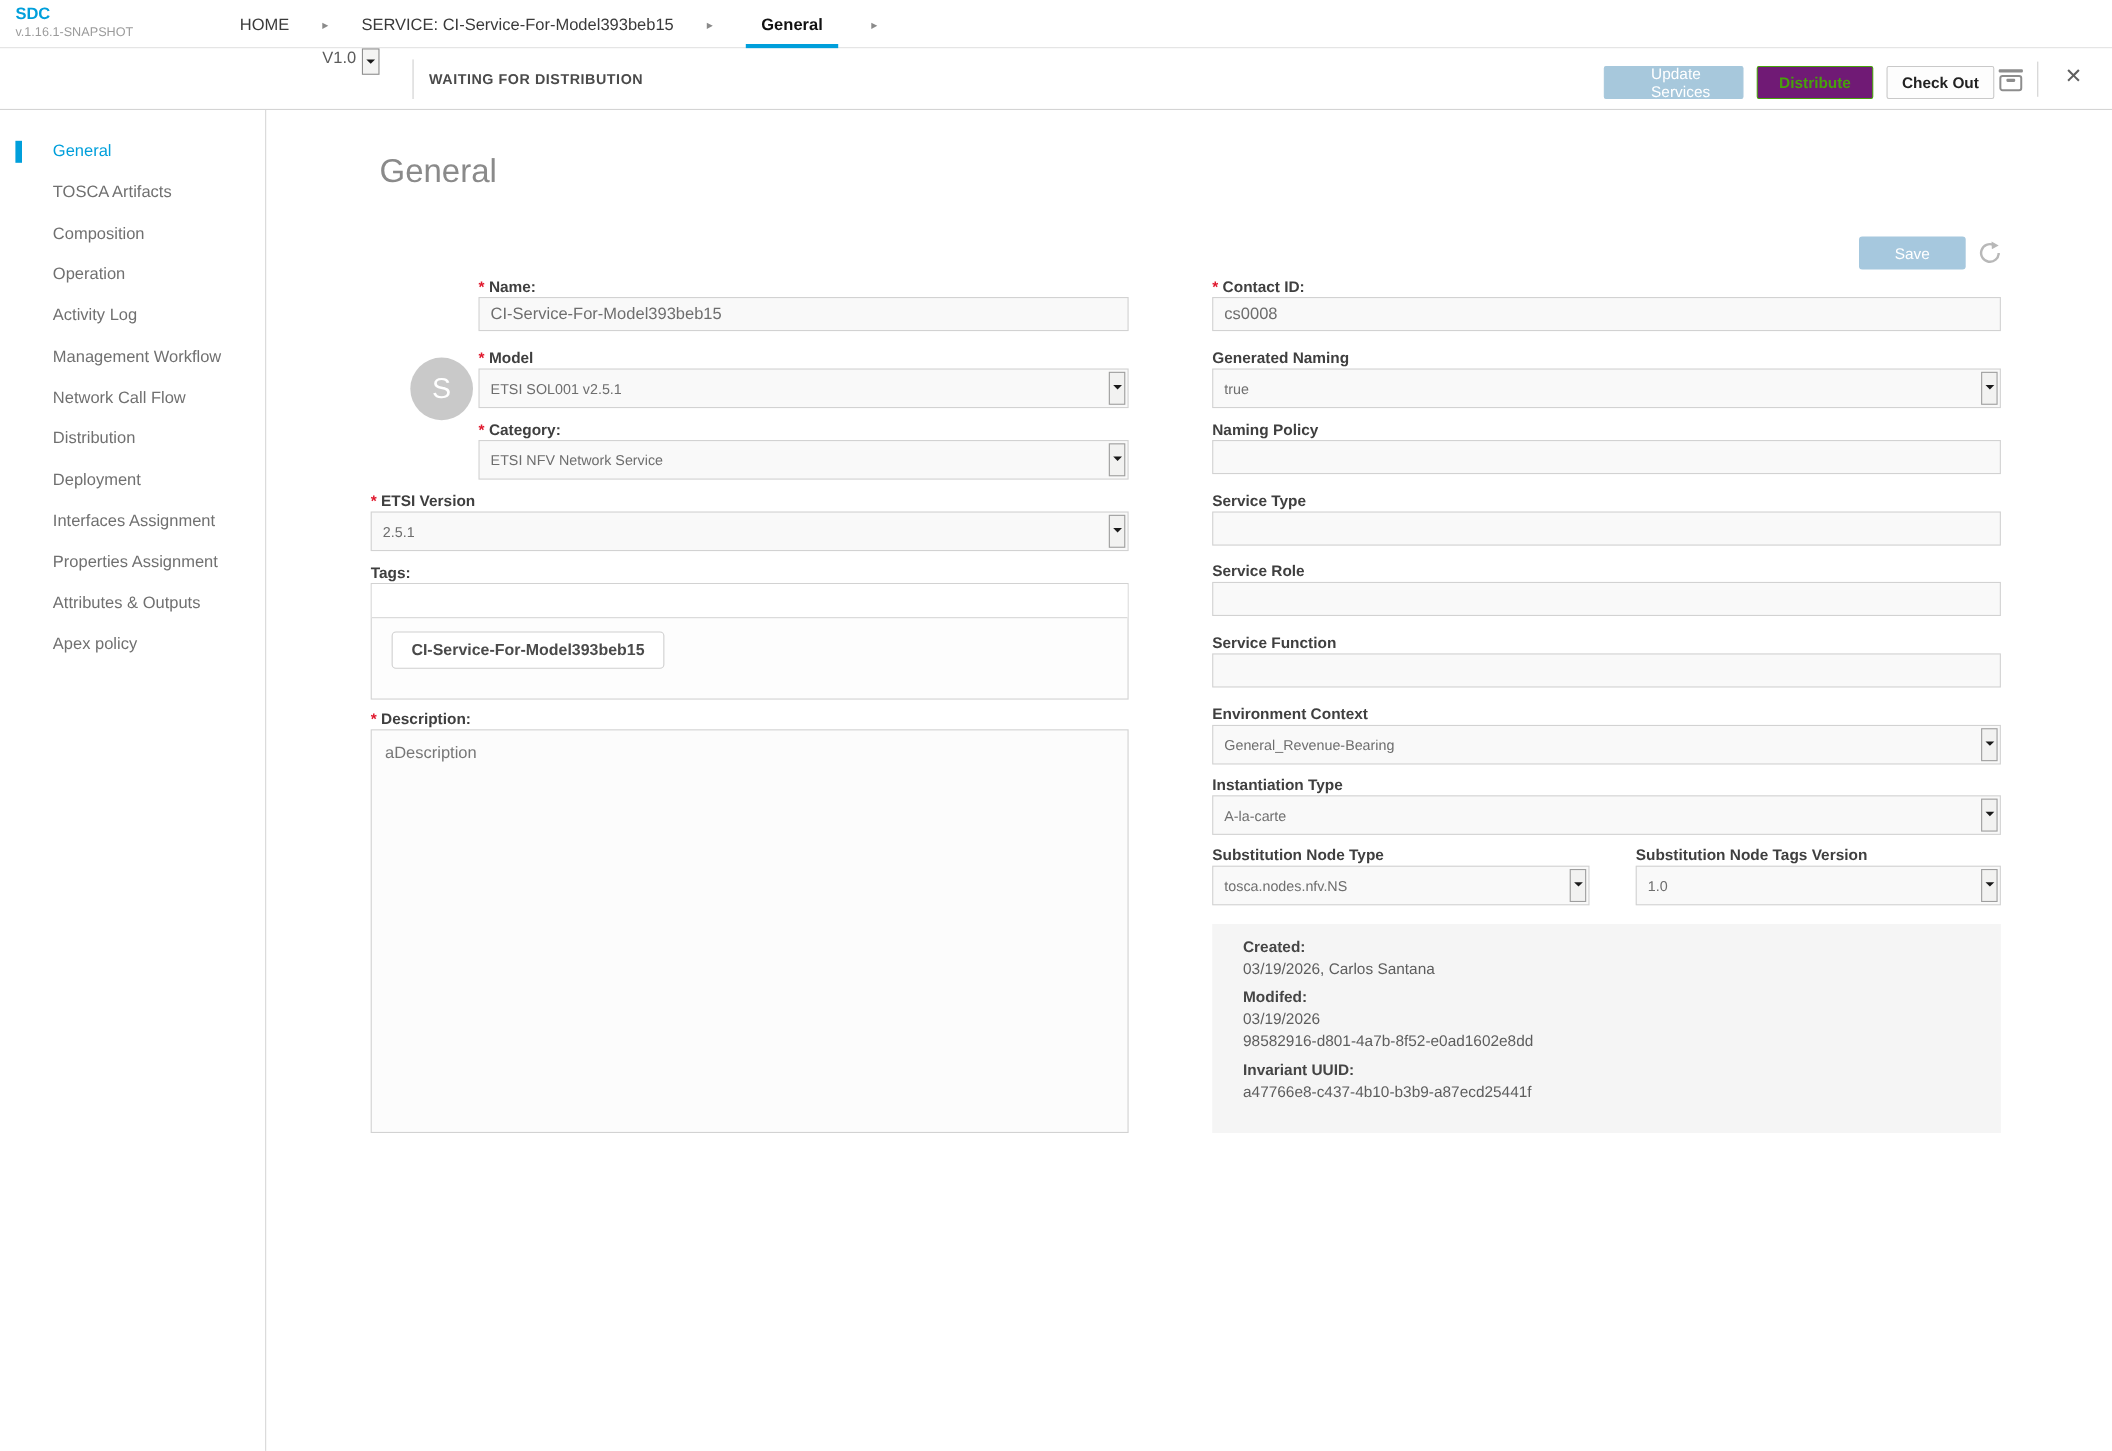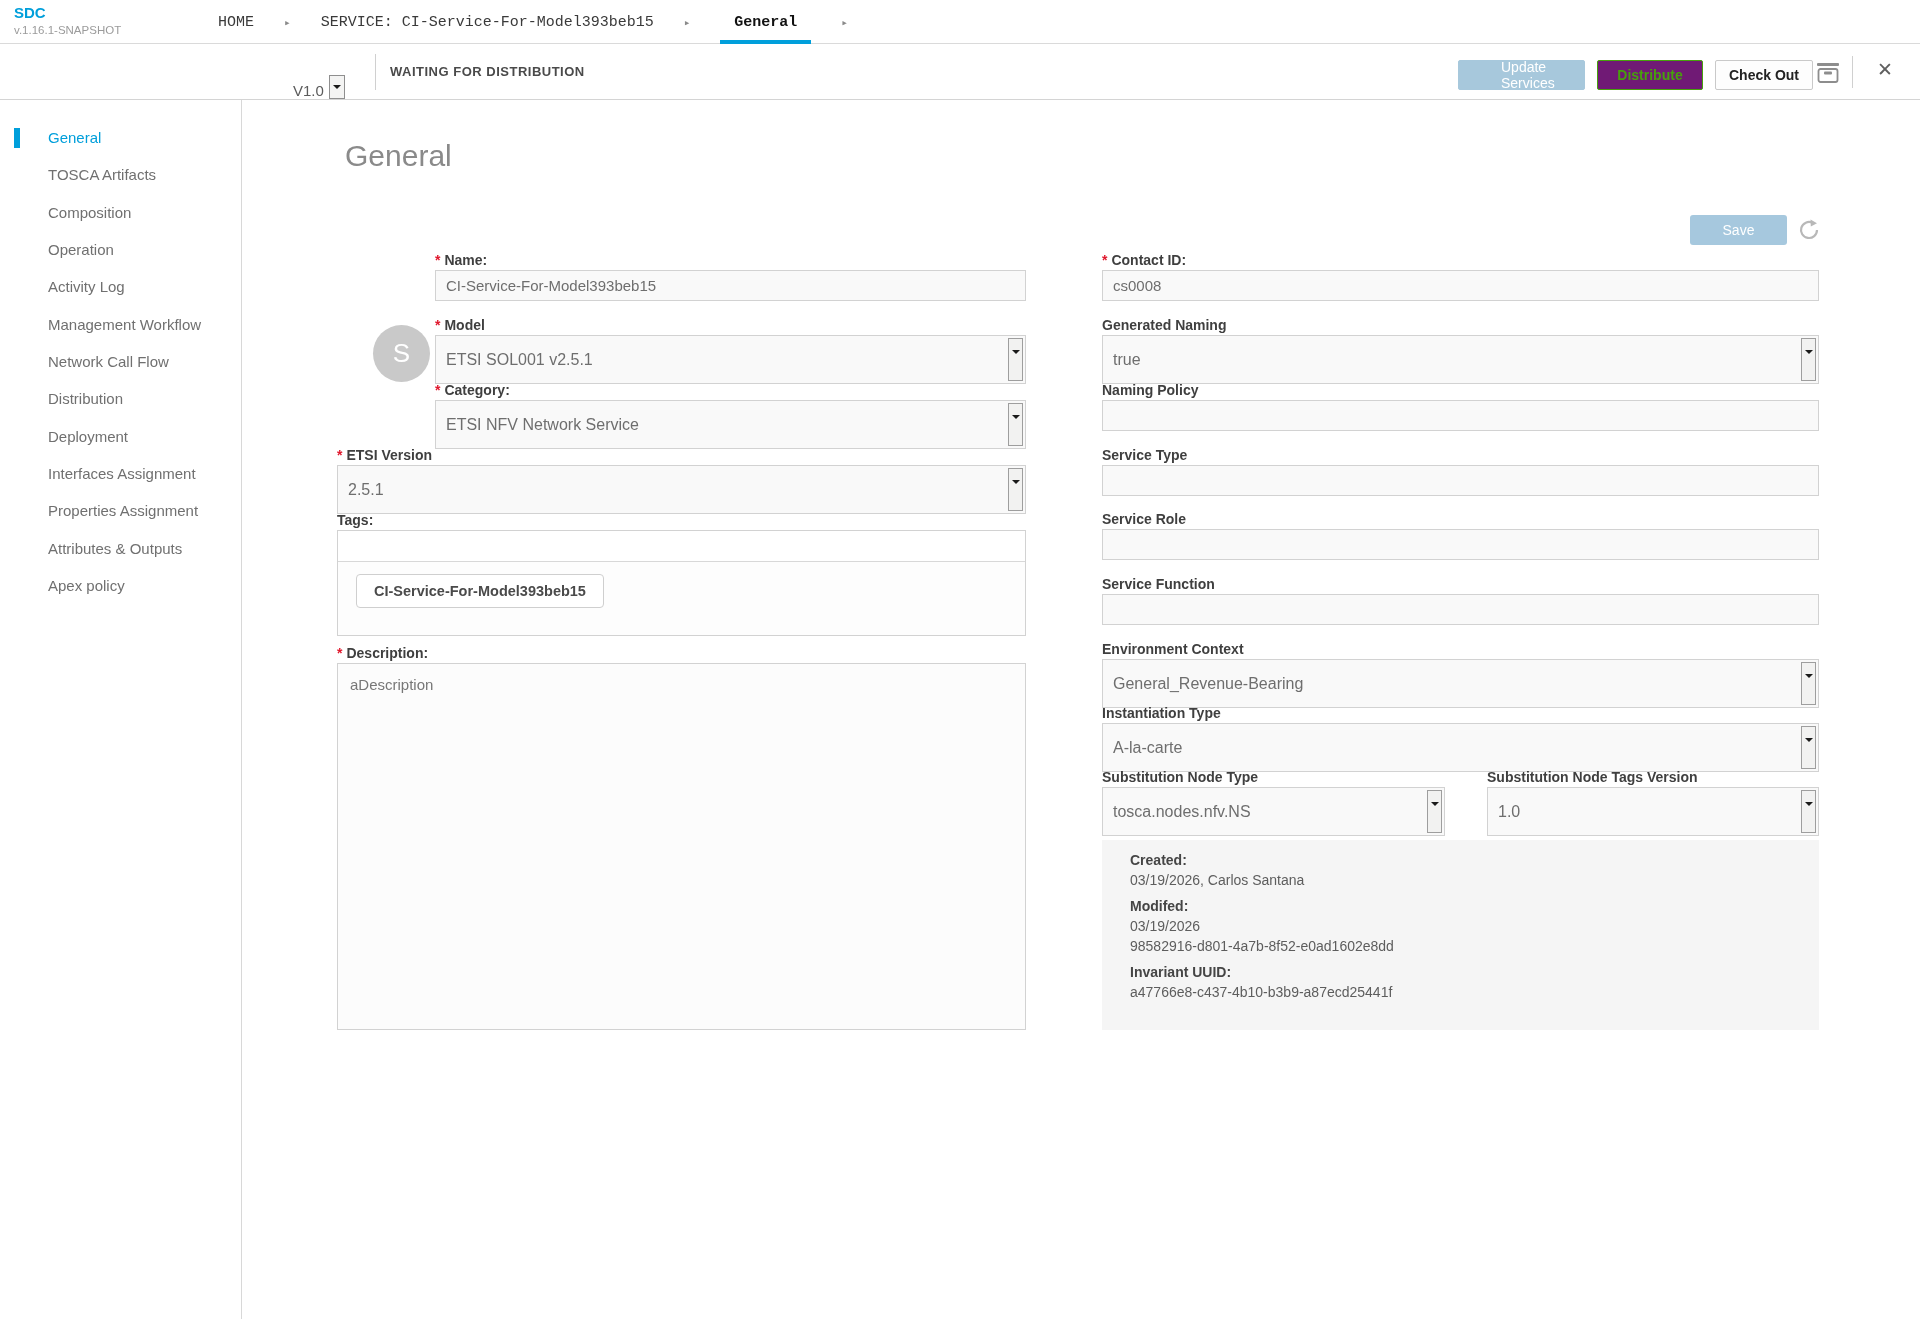--- a/index.html
+++ b/index.html
@@ -5,35 +5,35 @@
   html,body{margin:0;padding:0;background:#fff;}
   #screen{position:relative;width:1920px;height:1319px;background:#fff;overflow:hidden;
           font-family:"Liberation Sans","DejaVu Sans",sans-serif;color:#444;}
 
   
   .topbar{position:absolute;left:0;top:0;width:1920px;height:44px;background:#fff;
           border-bottom:1px solid #dadada;box-sizing:border-box;}
   .logo-block{position:absolute;left:14px;top:5px;line-height:1.1;}
   .logo{font-size:15px;font-weight:bold;color:#009fdb;}
   .logo-version{font-size:11.5px;color:#9b9b9b;margin-top:2px;}
-  .crumbs{position:absolute;left:218px;top:0;height:44px;display:flex;align-items:center;gap:30px;font-family:Liberation Mono, monospace;}
+  .crumbs{position:absolute;left:218px;top:0;height:44px;display:flex;align-items:center;gap:30px;}
   .crumb{font-size:15px;color:#3a3a3a;white-space:nowrap;cursor:pointer;}
   .crumb-arrow{font-size:11px;color:#8a8a8a;}
   .crumb.active{position:relative;font-weight:bold;color:#111;padding:0 14px;height:44px;
                 display:flex;align-items:center;}
   .crumb.active .tab-underline{position:absolute;left:0;right:0;bottom:0;height:4px;background:#009fdb;}
 
   
   .wheader{position:absolute;left:0;top:44px;width:1920px;height:56px;background:#fff;
            border-bottom:1px solid #d4d4d4;box-sizing:border-box;}
   .wtitle-box{position:absolute;left:0;top:0;width:242px;height:55px;background:#f8f8f8;
               border-right:1px solid #d8d8d8;box-sizing:border-box;display:flex;align-items:center;}
   .wtitle{margin-left:30px;font-size:16.5px;font-weight:bold;color:#4f4f4f;white-space:nowrap;
           overflow:hidden;text-overflow:ellipsis;max-width:200px;}
-  .vsel{position:absolute;left:293px;top:0;height:55px;display:flex;align-items:flex-end;gap:5px;}
+  .vsel{position:absolute;left:293px;top:0;height:55px;display:flex;align-items:flex-start;gap:5px;}
   .vsel-label{font-size:15px;color:#5b5b5b;}
   .vspin{position:relative;width:16px;height:24px;background:#f4f4f3;border:1px solid #8f8f8f;box-sizing:border-box;}
   .vspin:after{content:"";position:absolute;left:3px;top:9px;border:4px solid transparent;border-top-color:#1a1a1a;}
   .hdr-divider{position:absolute;top:10px;width:1px;height:36px;background:#d0d0d0;}
   .status-text{position:absolute;left:390px;top:0;height:55px;display:flex;align-items:center;
                font-size:13px;font-weight:bold;letter-spacing:.5px;color:#4a4a4a;}
   .hbtn{position:absolute;top:16px;height:30px;box-sizing:border-box;border-radius:2px;
         font-size:14px;display:flex;align-items:center;justify-content:center;cursor:pointer;}
   .hbtn-primary-disabled{background:#a7c8dc;color:#fff;border:1px solid #a7c8dc;}
   .hbtn-green{background:#701a75;color:#47a10c;border:1px solid #47a10c;font-weight:bold;}
@@ -58,23 +58,23 @@
             justify-content:center;cursor:default;}
   .refresh-wrap{position:absolute;left:1797px;top:218px;width:24px;height:24px;cursor:pointer;}
   .avatar{position:absolute;left:373px;top:325px;width:57px;height:57px;border-radius:50%;
           background:#c9c9c9;color:#fff;font-size:26px;display:flex;align-items:center;justify-content:center;}
 
   .f-label{position:absolute;font-size:14px;font-weight:bold;color:#3f3f3f;height:17px;line-height:17px;white-space:nowrap;}
   .req{color:#e0182d;margin-right:4px;}
   .f-input{position:absolute;height:31px;box-sizing:border-box;background:#f9f9f9;
            border:1px solid #d2d2d2;font-size:15px;color:#6e6e6e;padding:0 10px;
            font-family:"Liberation Sans","DejaVu Sans",sans-serif;}
-  .f-select{position:absolute;height:49px;box-sizing:border-box;background:#f9f9f9;
+  .f-select{position:absolute;height:36px;box-sizing:border-box;background:#f9f9f9;
             border:1px solid #d2d2d2;display:flex;align-items:center;padding:0 28px 0 10px;
-            font-size:16px;color:#6e6e6e;cursor:pointer;}
+            font-size:13px;color:#6e6e6e;cursor:pointer;}
   .sel-arrow{position:absolute;right:2px;top:2px;bottom:2px;width:15px;background:#f2f2f1;
              border:1px solid #9e9e9e;box-sizing:border-box;}
   .sel-arrow:after{content:"";position:absolute;left:2.5px;top:11px;border:4px solid transparent;
                    border-top-color:#1a1a1a;}
   .tags-box{position:absolute;left:337px;top:530px;width:689px;height:106px;box-sizing:border-box;
             background:#fdfdfd;border:1px solid #d2d2d2;}
   .tags-input{position:absolute;left:0;top:0;width:100%;height:31px;box-sizing:border-box;
               border:none;border-bottom:1px solid #d8d8d8;background:#fff;padding:0 10px;font-size:15px;}
   .tag-chip{position:absolute;left:18px;top:43px;height:34px;box-sizing:border-box;background:#fff;
             border:1px solid #cfcfcf;border-radius:4px;padding:0 17px;display:flex;align-items:center;

